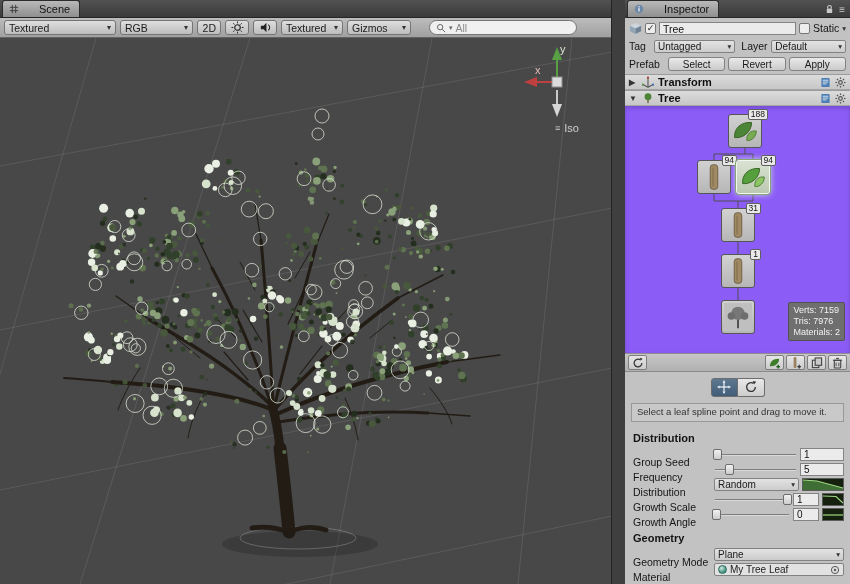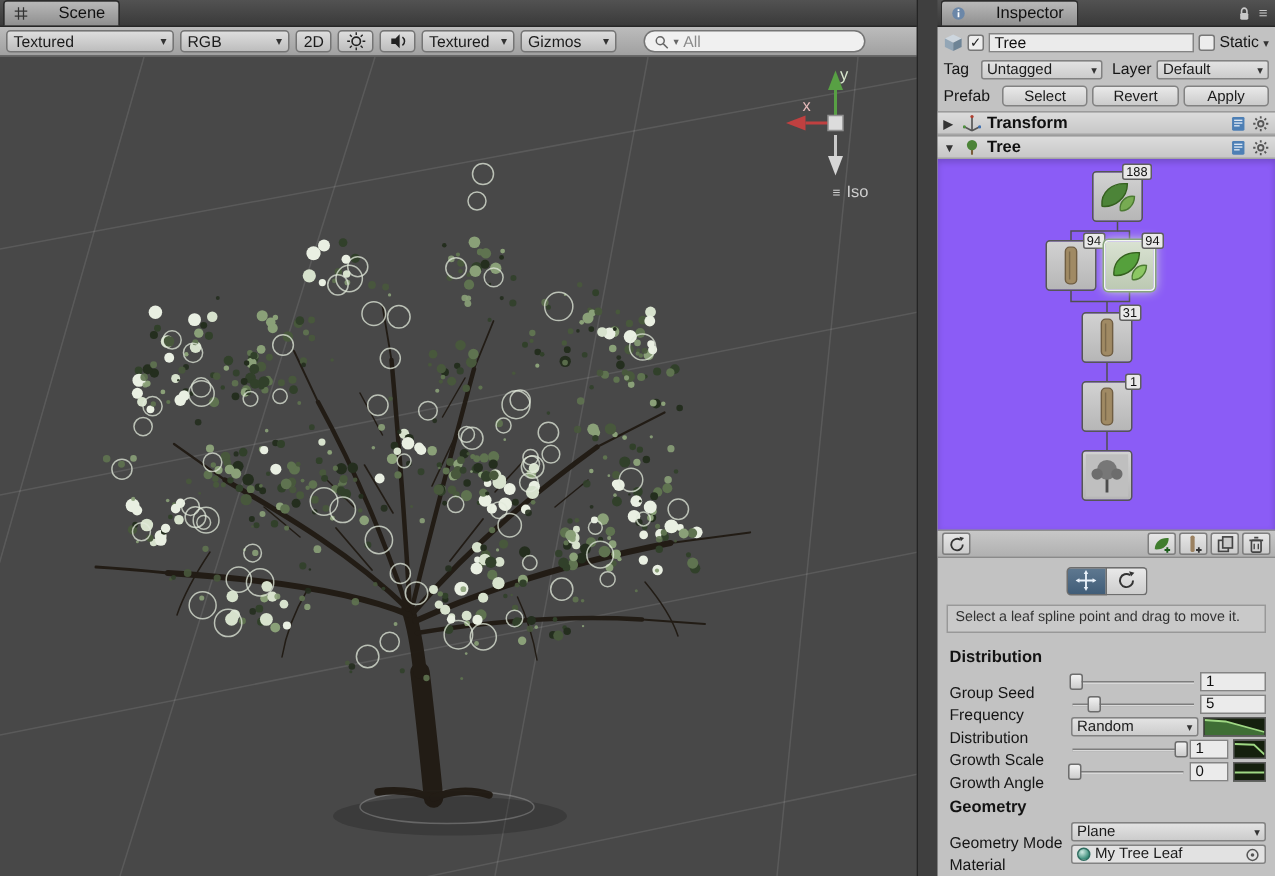--- a/index.html
+++ b/index.html
@@ -1018,20 +1018,25 @@
         </div>
         <div class="node" style="left:96px;top:194px">
           <svg width="32" height="32" viewBox="0 0 34 34">
               <rect x="2" y="2" width="30" height="30" fill="#bfbfbf"></rect>
               <line x1="17" y1="29" x2="17" y2="18" stroke="#4c4c4c" stroke-width="2"></line>
               <circle cx="17" cy="13" r="7" fill="#777"></circle>
               <circle cx="10" cy="16" r="4" fill="#6d6d6d"></circle>
               <circle cx="24" cy="16" r="4" fill="#6d6d6d"></circle>
             </svg>
         </div>
+        <div class="stats">
+          <div>Verts: 7159</div>
+          <div>Tris: 7976</div>
+          <div>Materials: 2</div>
+        </div>
       </div>
 
       <div class="graph-toolbar">
         <div class="gt-btn">
           <svg width="12" height="12" viewBox="0 0 14 14">
               <path d="M11.5,7 a4.5,4.5 0 1 1 -2,-3.7" fill="none" stroke="#333" stroke-width="1.4"></path>
               <polygon points="9,1 12.5,2 10,4.5" fill="#333"></polygon>
             </svg>
         </div>
         <div class="gt-sp"></div>

